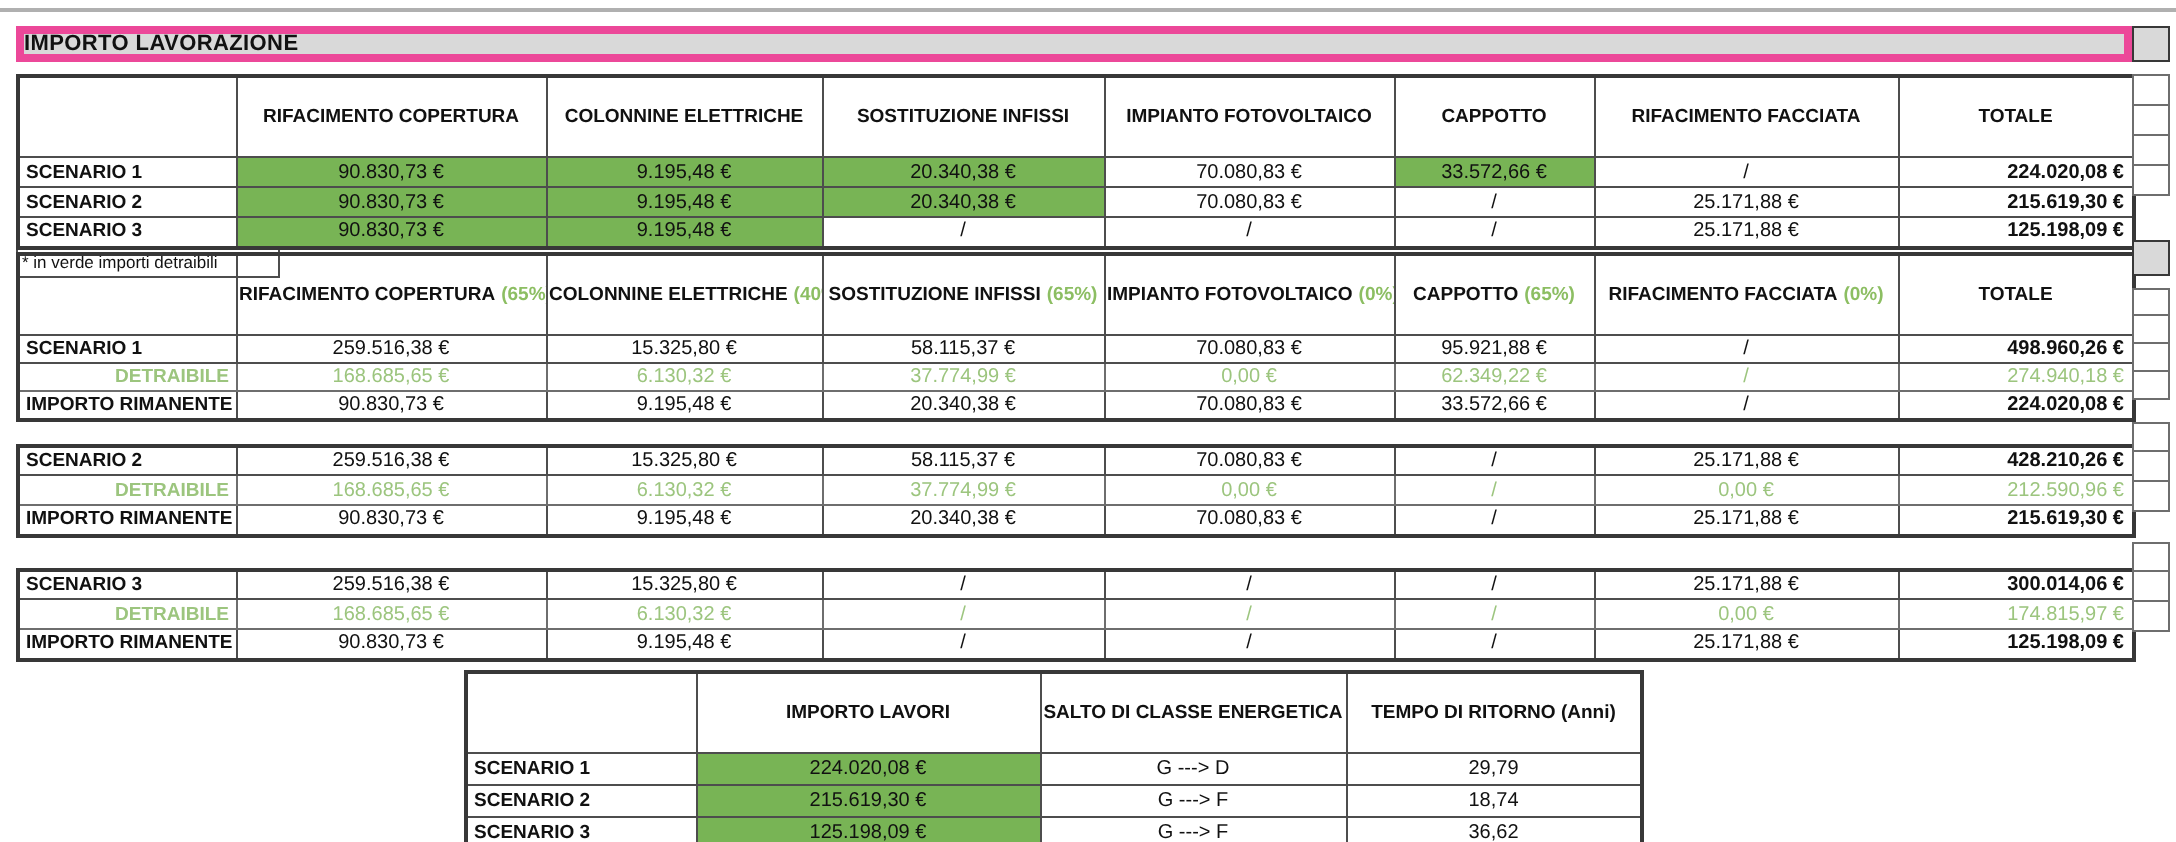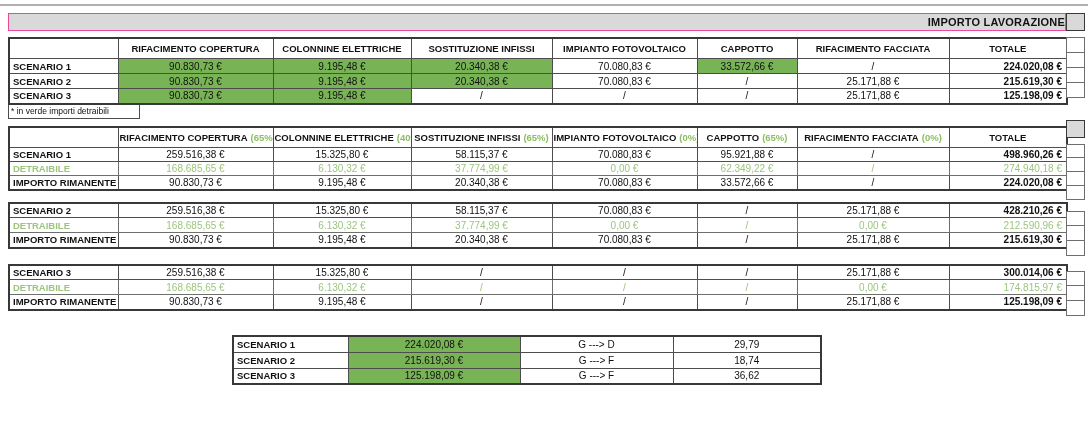--- a/index.html
+++ b/index.html
@@ -5,44 +5,44 @@
   html,body{margin:0;padding:0;background:#fff;}
   .stage{position:relative;width:1088px;height:421px;background:#fff;
          font-family:"Liberation Sans",sans-serif;color:#111;overflow:hidden;}
   .rule-top{position:absolute;left:0;top:4px;width:1088px;height:2px;background:#b0b0b0;}
 
   .tbl{position:absolute;}
   .t1{left:8px;top:13px;width:1058px;}
   .t2{left:8px;top:120px;width:1058px;}
   .t3{left:232px;top:331px;width:588px;}
 
-  .title-bar{background:#D9D9D9;border:1px solid #ec4899;height:18px;box-sizing:border-box;
-             display:flex;align-items:center;justify-content:flex-end;
+  .title-bar{background:#D9D9D9;border:4px solid #ec4899;height:18px;box-sizing:border-box;
+             display:flex;align-items:center;justify-content:flex-start;
              font-weight:bold;font-size:11px;letter-spacing:.2px;}
   .t3 .title-bar{height:19px;}
 
   table.grid{width:100%;border-collapse:collapse;table-layout:fixed;border:2px solid #383838;}
   .grid th,.grid td{border:1px solid #4d4d4d;box-sizing:border-box;overflow:hidden;
                     white-space:nowrap;padding:0 3px;font-size:10px;}
-  .grid th{font-weight:bold;text-align:center;font-size:9.5px;padding:4px 1px;}
+  .grid th{font-weight:bold;text-align:center;font-size:9.5px;padding:14px 1px;}
   .t1 .grid th{height:16px;} .t1 .grid td{height:15px;}
   .t2 .b1 th{height:14px;} .t2 .b1 td{height:14px;}
   .t2 .b2{margin-top:11px;} .t2 .b3{margin-top:15px;}
   .t2 .b2 td,.t2 .b3 td{height:15px;}
   .t3 .grid th{height:16px;} .t3 .grid td{height:16px;}
   .t3 .grid{margin-top:4px;}
   .t1 .grid,.t2 .b1{margin-top:6px;}
 
   td.lbl{text-align:left;font-weight:bold;font-size:9.5px;}
   td.val{text-align:center;}
   td.tot{text-align:right;font-weight:bold;padding-right:4px;}
   td.g{background:#78B455;}
   .pct{color:#8CBE62;margin-left:3px;}
   tr.detr td{color:#9CC57E;border-color:#6e6e6e;}
-  tr.detr td.lbl{color:#9CC57E;}
+  tr.detr td.lbl{color:#9CC57E;text-align:right;}
   tr.detr td.tot{font-weight:normal;}
 
   .footnote{width:132px;height:14px;box-sizing:border-box;border:1px solid #4d4d4d;border-top:none;
             font-size:8.5px;line-height:13px;padding-left:2px;white-space:nowrap;overflow:hidden;}
 
   .strip{position:absolute;width:19px;}
   .s1{left:1066px;top:13px;} .s2{left:1066px;top:120px;}
   .scell{box-sizing:border-box;border:1px solid #6e6e6e;background:#fff;}
   .scell+.scell{border-top:none;}
   .scell.hdr{background:#D9D9D9;border:1px solid #383838;}
@@ -265,20 +265,26 @@
 
   <div class="tbl t3">
     <table class="grid">
       <colgroup>
         <col style="width:115px">
           <col style="width:172px">
           <col style="width:153px">
           <col style="width:148px">
       </colgroup>
       <tbody>
+          <tr>
+        <th></th>
+        <th>IMPORTO LAVORI</th>
+        <th>SALTO DI CLASSE ENERGETICA</th>
+        <th>TEMPO DI RITORNO (Anni)</th>
+      </tr>
       <tr>
         <td class="lbl">SCENARIO 1</td>
         <td class="val g">224.020,08 €</td>
         <td class="val">G ---&gt; D</td>
         <td class="val">29,79</td>
       </tr>
       <tr>
         <td class="lbl">SCENARIO 2</td>
         <td class="val g">215.619,30 €</td>
         <td class="val">G ---&gt; F</td>

